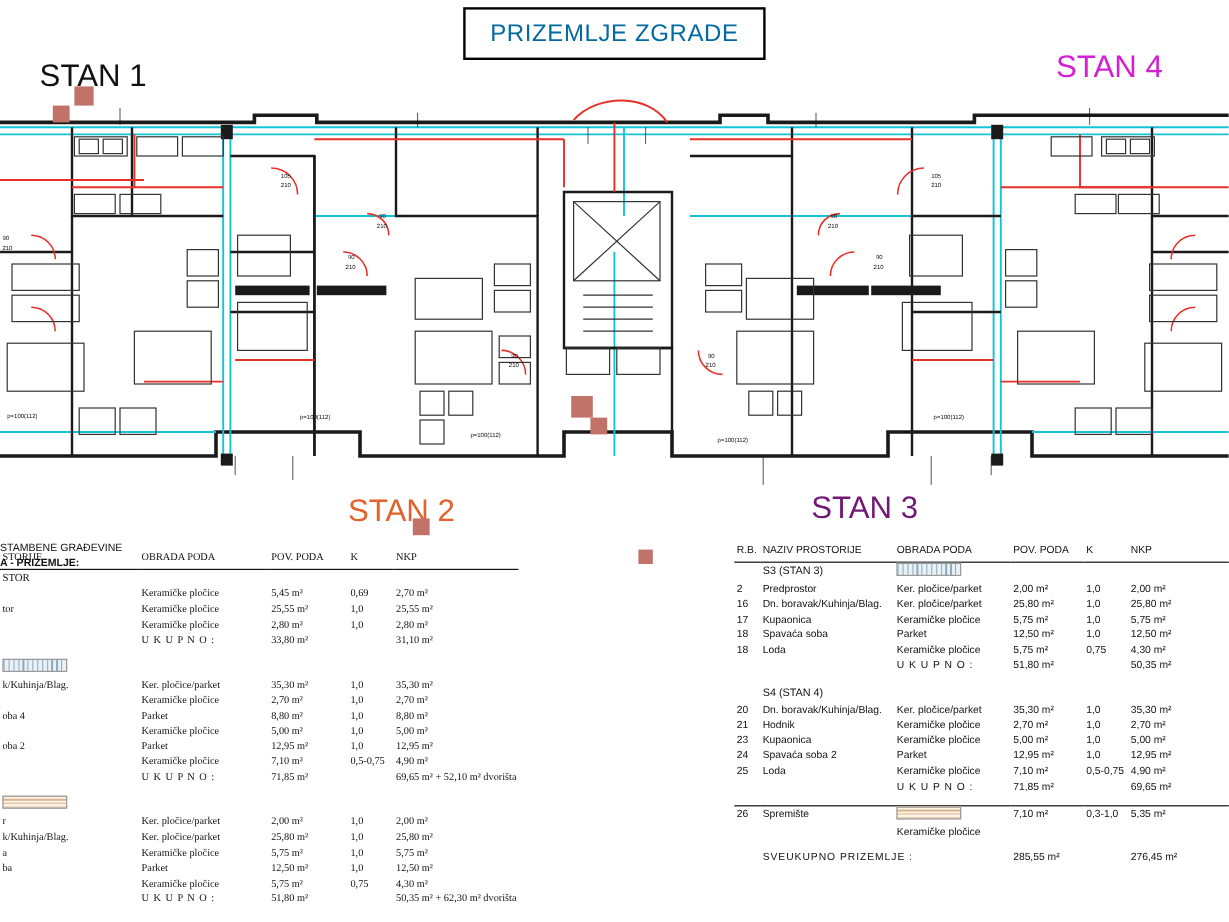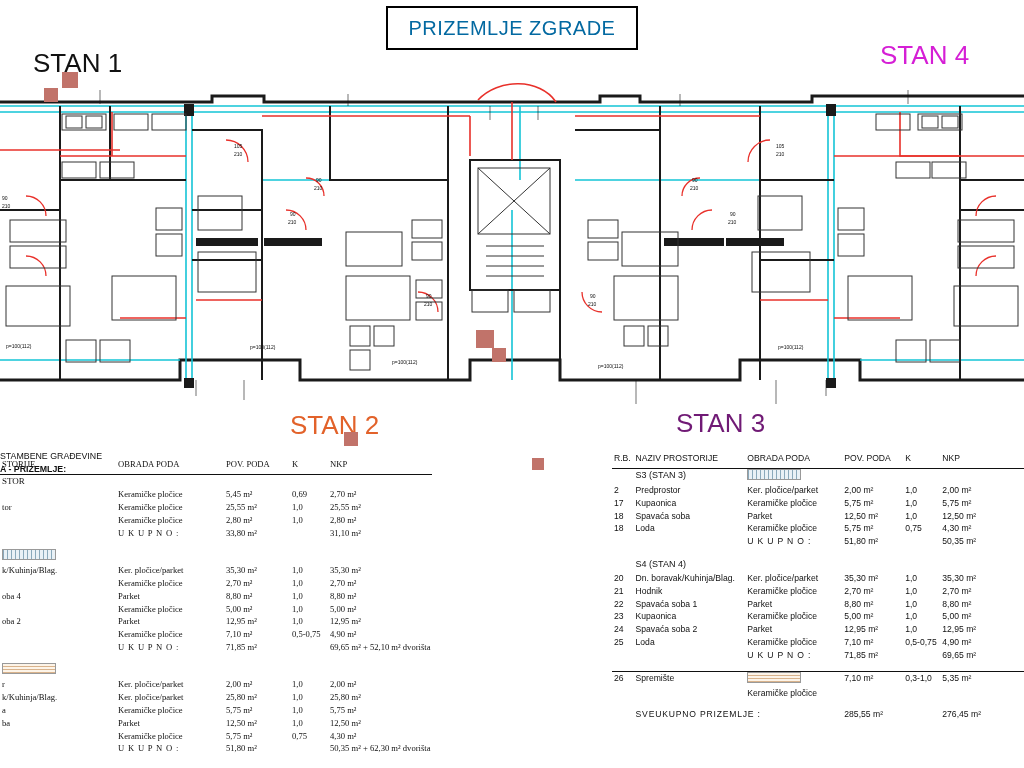--- a/index.html
+++ b/index.html
@@ -465,20 +465,28 @@
 
       <tr>
         <td class="c-rb">2</td>
         <td class="c-name">Predprostor</td>
         <td class="c-obrada">Ker. pločice/parket</td>
         <td class="c-pov">2,00 m²</td>
         <td class="c-k">1,0</td>
         <td class="c-nkp">2,00 m²</td>
       </tr>
       <tr>
+        <td class="c-rb">16</td>
+        <td class="c-name">Dn. boravak/Kuhinja/Blag.</td>
+        <td class="c-obrada">Ker. pločice/parket</td>
+        <td class="c-pov">25,80 m²</td>
+        <td class="c-k">1,0</td>
+        <td class="c-nkp">25,80 m²</td>
+      </tr>
+      <tr>
         <td class="c-rb">17</td>
         <td class="c-name">Kupaonica</td>
         <td class="c-obrada">Keramičke pločice</td>
         <td class="c-pov">5,75 m²</td>
         <td class="c-k">1,0</td>
         <td class="c-nkp">5,75 m²</td>
       </tr>
       <tr>
         <td class="c-rb">18</td>
         <td class="c-name">Spavaća soba</td>
@@ -521,28 +529,20 @@
         <td class="c-k">1,0</td>
         <td class="c-nkp">35,30 m²</td>
       </tr>
       <tr>
         <td class="c-rb">21</td>
         <td class="c-name">Hodnik</td>
         <td class="c-obrada">Keramičke pločice</td>
         <td class="c-pov">2,70 m²</td>
         <td class="c-k">1,0</td>
         <td class="c-nkp">2,70 m²</td>
-      </tr>
-      <tr>
-        <td class="c-rb">22</td>
-        <td class="c-name">Spavaća soba 1</td>
-        <td class="c-obrada">Parket</td>
-        <td class="c-pov">8,80 m²</td>
-        <td class="c-k">1,0</td>
-        <td class="c-nkp">8,80 m²</td>
       </tr>
       <tr>
         <td class="c-rb">23</td>
         <td class="c-name">Kupaonica</td>
         <td class="c-obrada">Keramičke pločice</td>
         <td class="c-pov">5,00 m²</td>
         <td class="c-k">1,0</td>
         <td class="c-nkp">5,00 m²</td>
       </tr>
       <tr>

